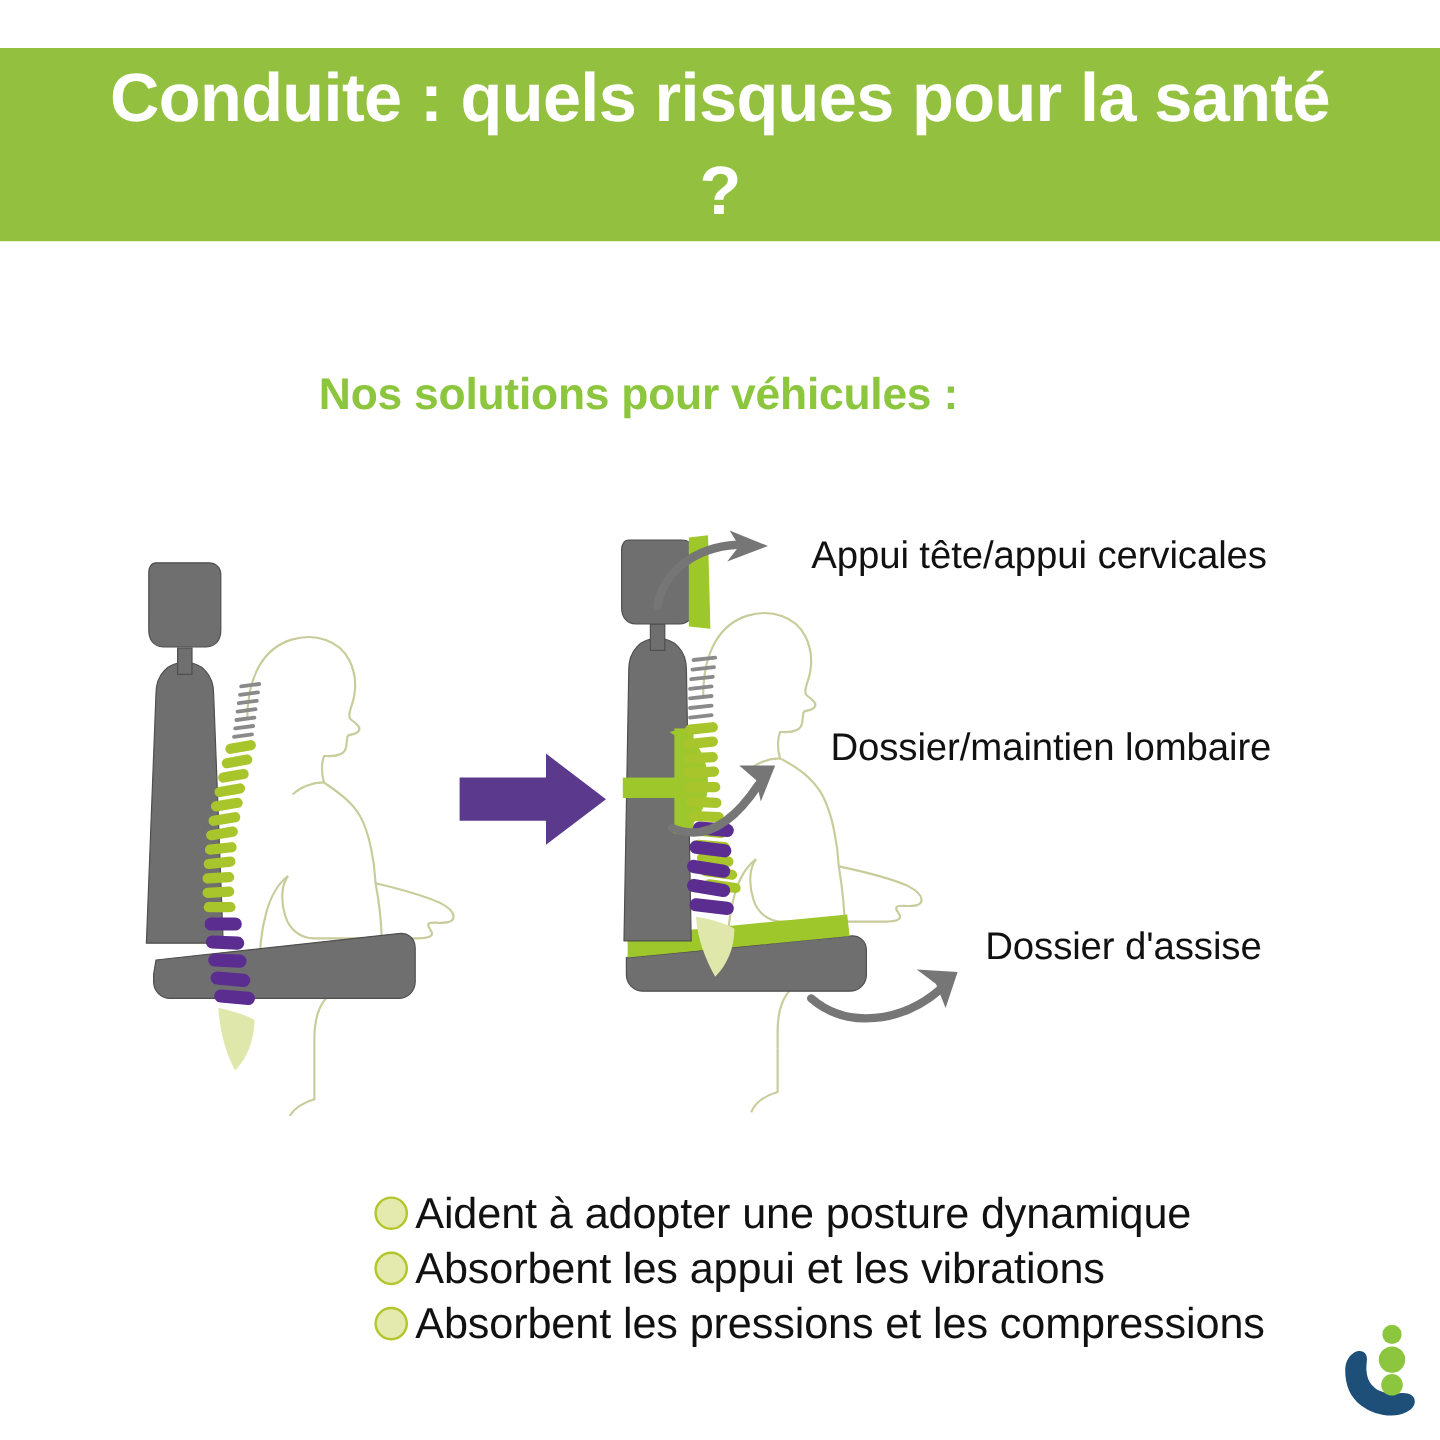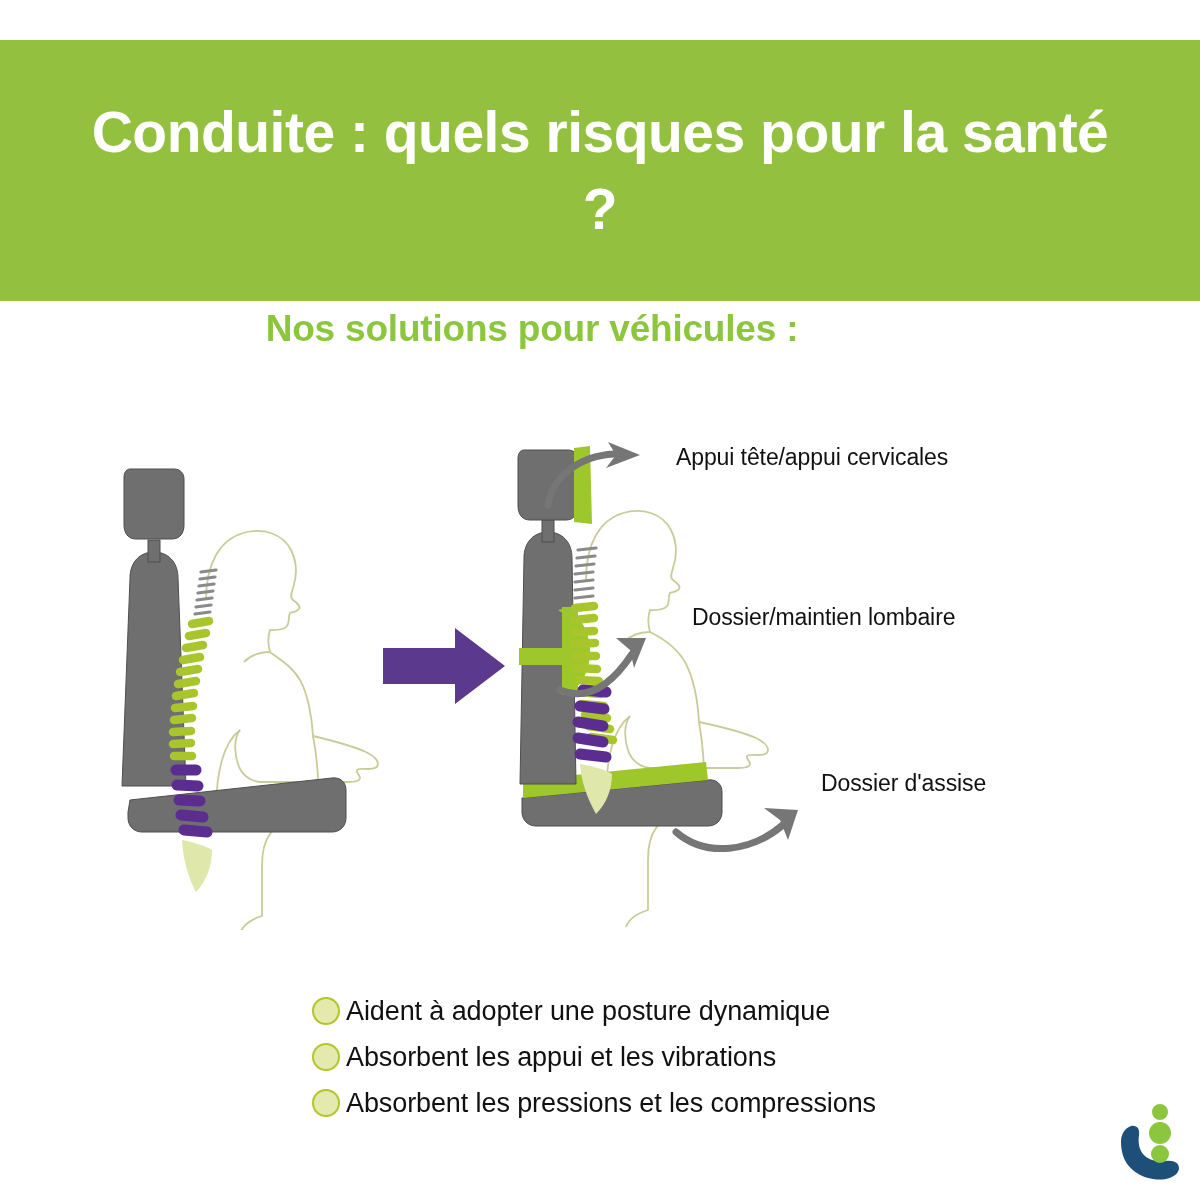--- a/index.html
+++ b/index.html
@@ -16,21 +16,21 @@
     font-family: "Liberation Sans", sans-serif;
     color: #1a1a1a;
   }
 
   
   #header-banner {
     position: absolute;
     left: 0;
     top: 40px;
     width: 1200px;
-    height: 261px;
+    height: 161px;
     background: #93c13f;
     display: flex;
     align-items: center;
     justify-content: center;
     box-sizing: border-box;
     padding: 0 70px;
   }
   #page-title {
     margin: 0;
     color: #ffffff;
@@ -60,21 +60,21 @@
     left: 0;
     top: 400px;
     width: 1200px;
     height: 530px;
   }
   #illustration svg { display: block; }
 
   
   .callout-label {
     position: absolute;
-    font-size: 23px;
+    font-size: 32px;
     color: #111111;
     white-space: nowrap;
     letter-spacing: -0.1px;
   }
   #callout-headrest  { left: 676px; top: 444px; }
   #callout-lumbar    { left: 692px; top: 604px; }
   #callout-seat      { left: 821px; top: 770px; }
 
   
   #benefits-list {
@@ -92,21 +92,21 @@
     width: 28px;
     height: 28px;
     border-radius: 50%;
     background: #e4e9ad;
     border: 2.5px solid #b2c52b;
     flex: 0 0 auto;
     margin-right: 6px;
     box-sizing: border-box;
   }
   .benefit-text {
-    font-size: 27px;
+    font-size: 36px;
     color: #111111;
     white-space: nowrap;
     letter-spacing: -0.1px;
   }
 
   
   #brand-logo {
     position: absolute;
     left: 1108px;
     top: 1092px;

